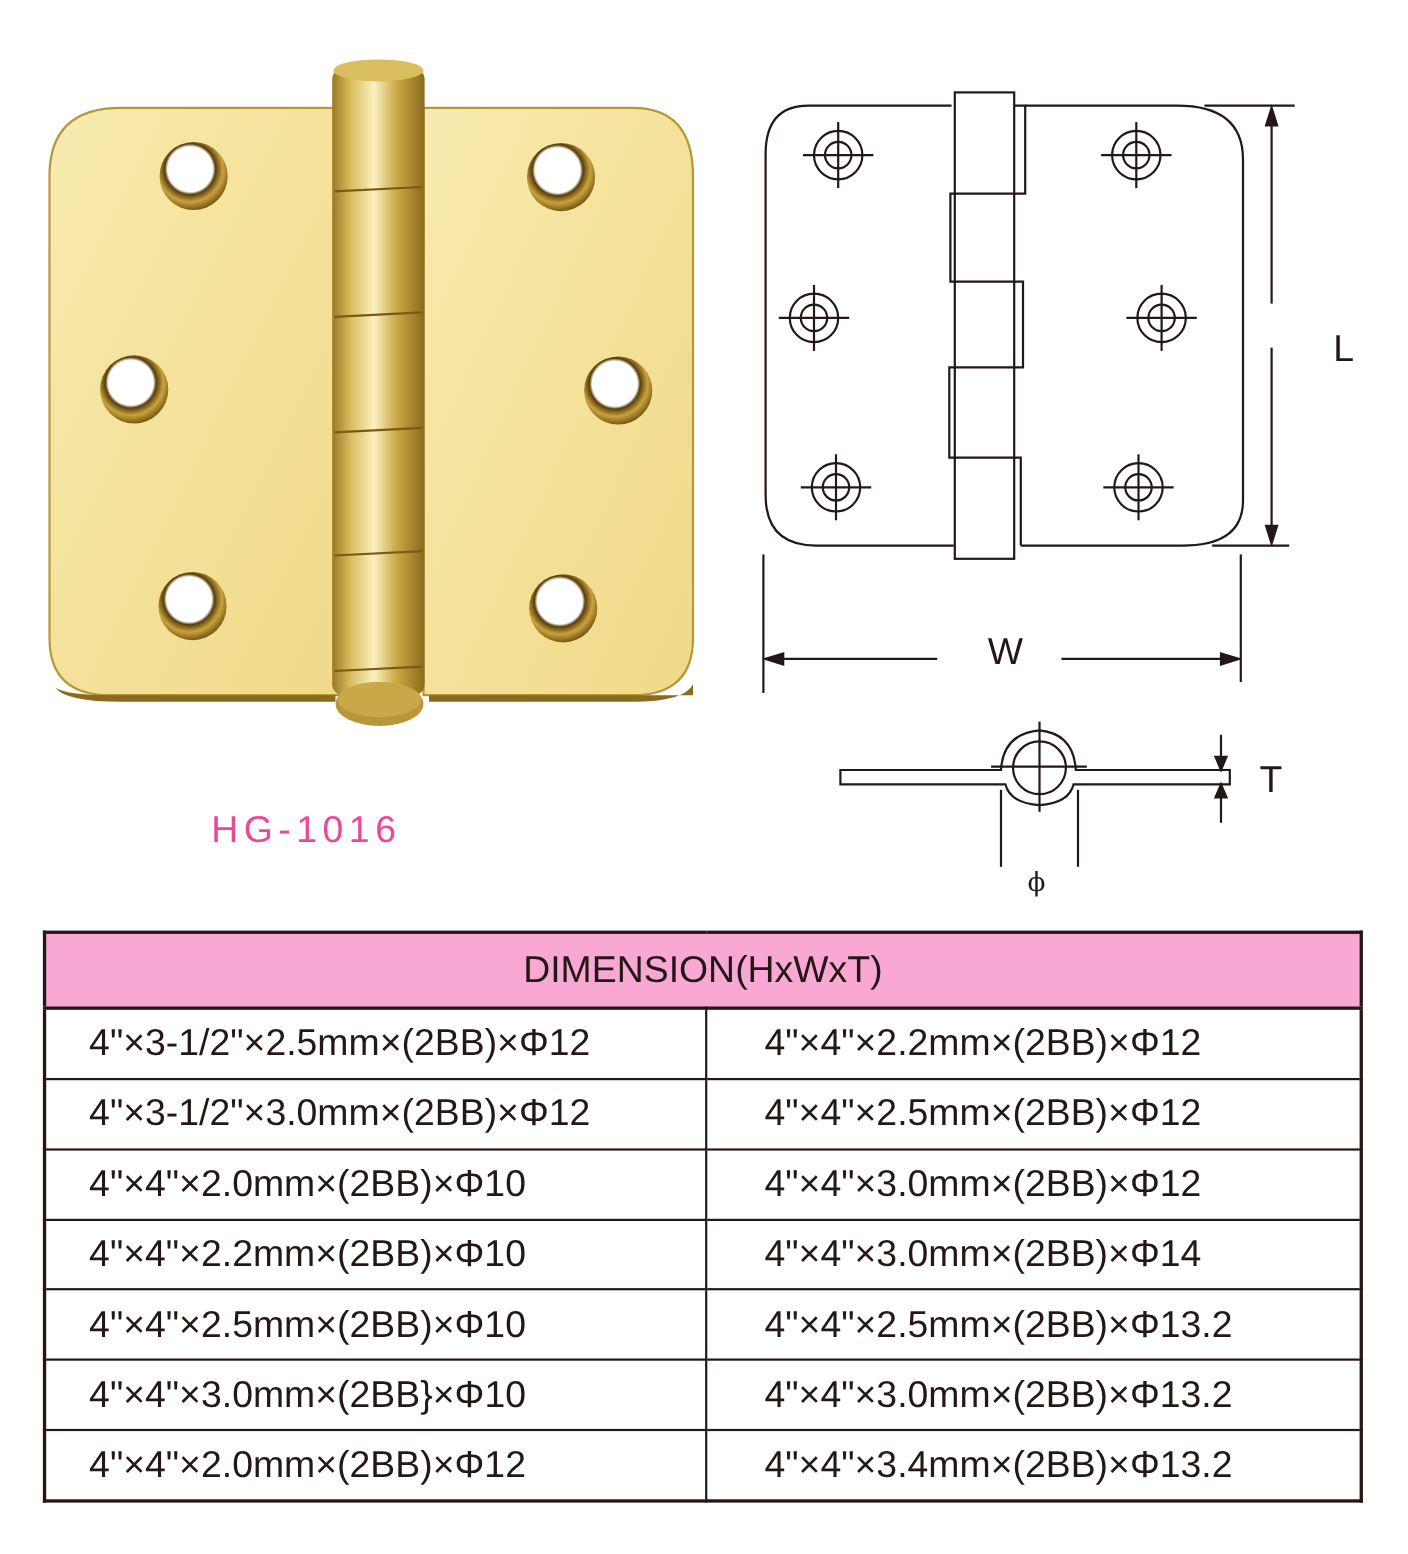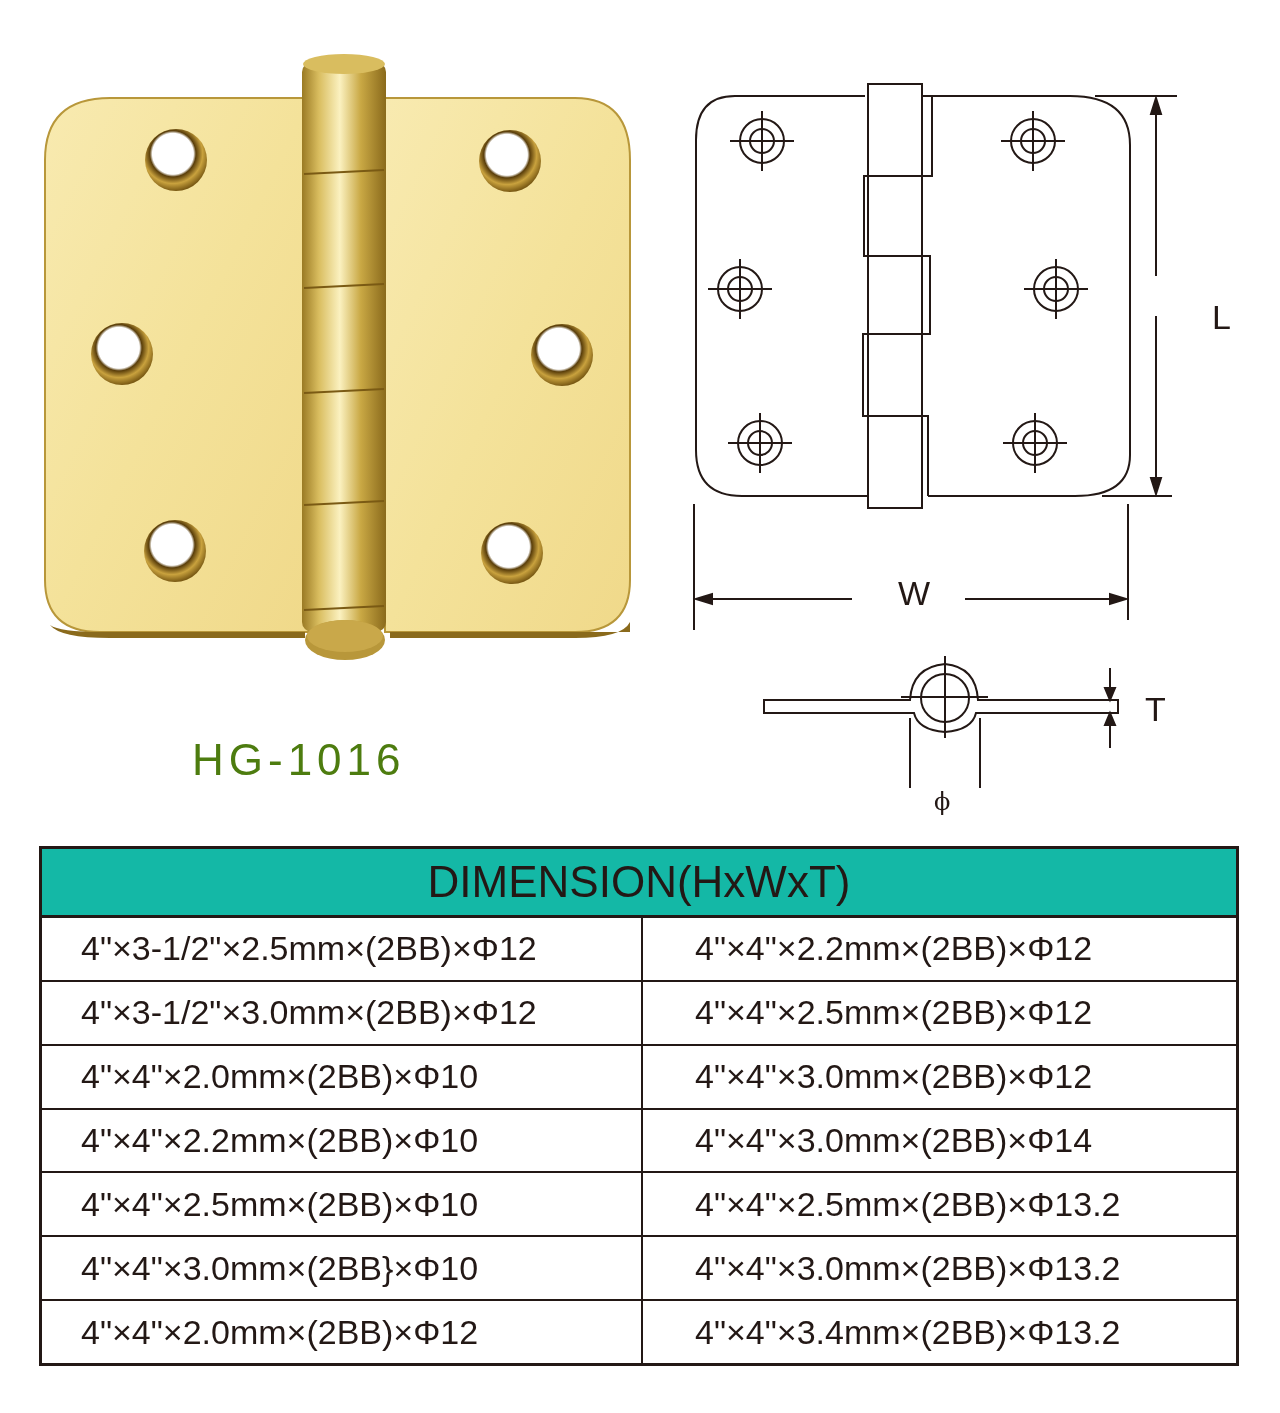--- a/index.html
+++ b/index.html
@@ -2,25 +2,25 @@
 <html><head>
 <meta charset="utf-8">
 <style>
   html, body { margin: 0; padding: 0; background: #ffffff; }
   body { width: 1280px; height: 1413px; position: relative; overflow: hidden;
          font-family: "Liberation Sans", "DejaVu Sans", sans-serif; color: #231815; }
   .abs { position: absolute; }
   #photo { left: 0; top: 0; width: 640px; height: 700px; }
   #drawing { left: 680px; top: 70px; width: 560px; height: 570px; }
   #section { left: 740px; top: 640px; width: 480px; height: 190px; }
-  .model { left: 192px; top: 735px; font-size: 44px; letter-spacing: 5px; color: #4d7c0f; }
+  .model { left: 192px; top: 735px; font-size: 34px; letter-spacing: 5px; color: #ec4899; }
   .dim-label { font-size: 34px; color: #231815; }
   table.spec { position: absolute; left: 39px; top: 846px; width: 1200px; height: 520px;
                border-collapse: collapse; border: 3px solid #231815; }
-  table.spec th { background: #14b8a6; height: 64px; font-weight: normal; font-size: 44px;
+  table.spec th { background: #f9a8d4; height: 64px; font-weight: normal; font-size: 34px;
                   border-bottom: 3px solid #231815; text-align: center; }
   table.spec td { font-size: 34px; border-bottom: 2px solid #231815; height: 60px; padding: 0; }
   table.spec td.l { padding-left: 39px; border-right: 2px solid #231815; width: 560px; }
   table.spec td.r { padding-left: 52px; }
   table.spec tr:last-child td { border-bottom: none; }
 </style>
 </head>
 <body>
 
 <svg id="photo" class="abs" viewBox="0 0 640 700">

